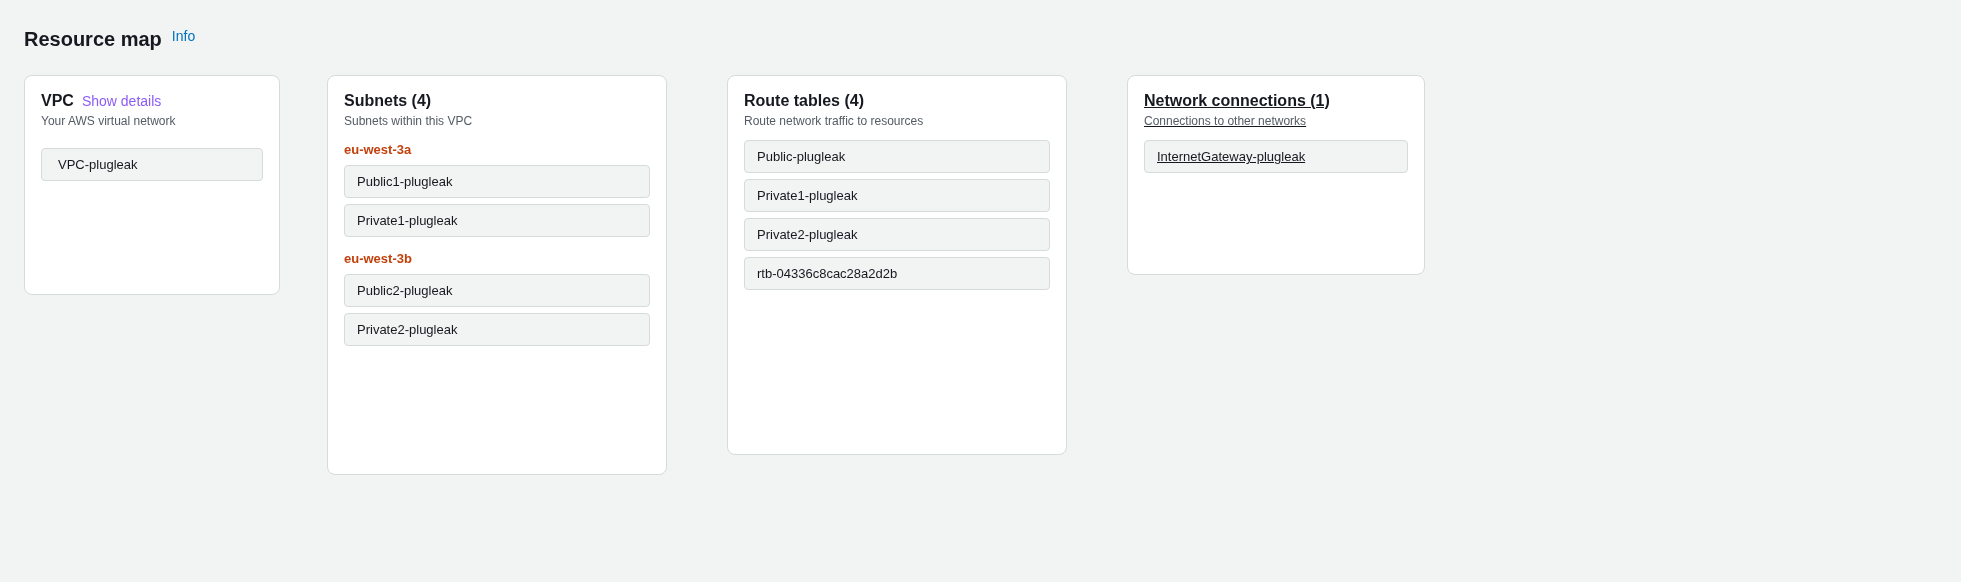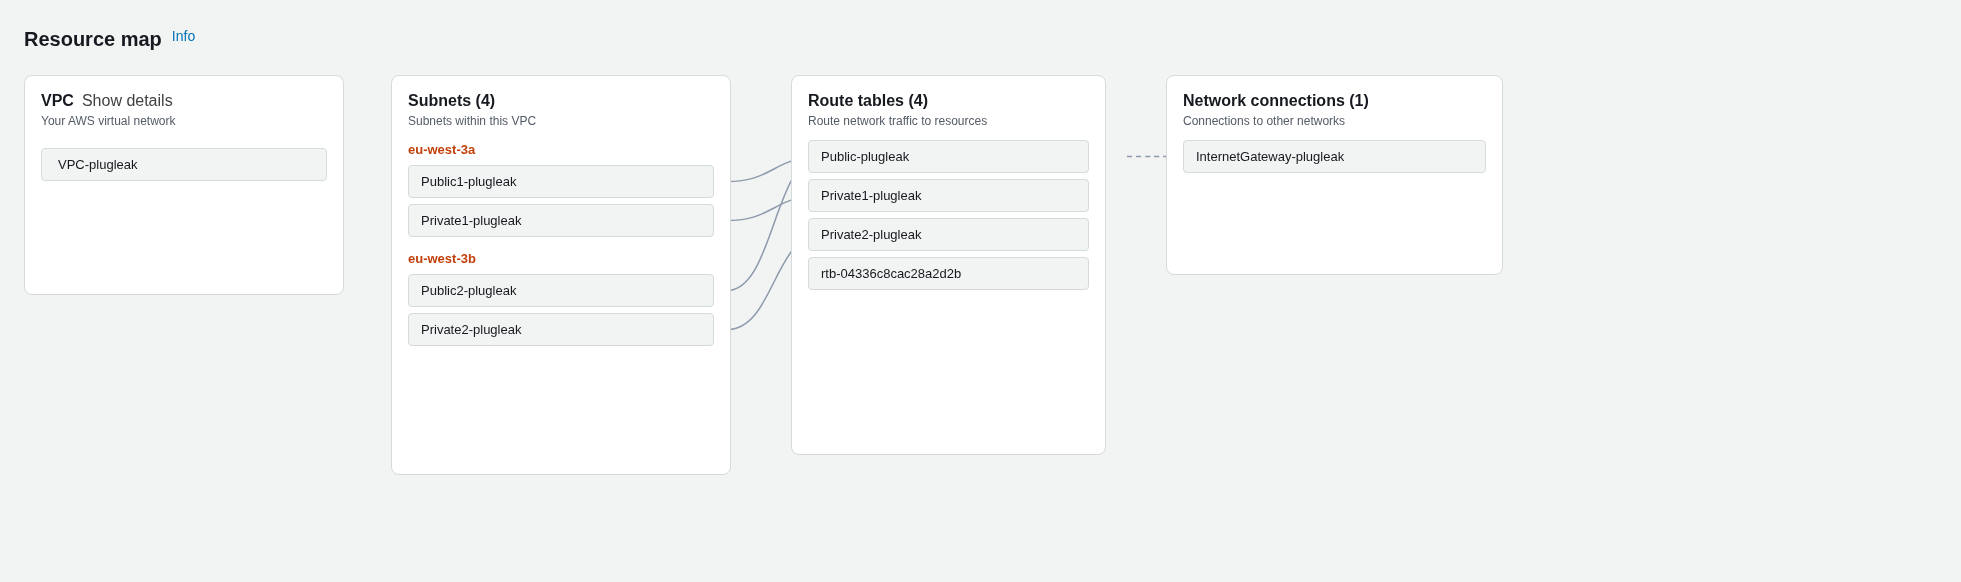--- a/index.html
+++ b/index.html
@@ -32,66 +32,67 @@
 
     .card {
       background: #fff;
       border-radius: 8px;
       border: 1px solid #d5dbdb;
       padding: 16px;
       position: relative;
     }
 
     .vpc-card {
-      width: 320px;
+      width: 256px;
       min-height: 220px;
       flex-shrink: 0;
     }
 
     .subnets-card {
       width: 340px;
       min-height: 400px;
       flex-shrink: 0;
       margin-left: 47px;
     }
 
     .route-tables-card {
-      width: 315px;
+      width: 340px;
       min-height: 380px;
       flex-shrink: 0;
       margin-left: 60px;
     }
 
     .network-connections-card {
-      width: 337px;
+      width: 298px;
       min-height: 200px;
       flex-shrink: 0;
       margin-left: 60px;
+      text-decoration: underline;
     }
 
     .card-header {
       margin-bottom: 12px;
     }
 
     .card-title-row {
       display: flex;
       align-items: center;
       gap: 8px;
       margin-bottom: 4px;
     }
 
     .card-title {
       font-size: 16px;
       font-weight: 700;
       color: #16191f;
     }
 
     .show-details-link {
-      color: #404040;
-      font-size: 16px;
+      color: #8b5cf6;
+      font-size: 14px;
       cursor: pointer;
       text-decoration: none;
     }
 
     .card-subtitle {
       font-size: 12px;
       color: #545b64;
     }
 
     .resource-item {

